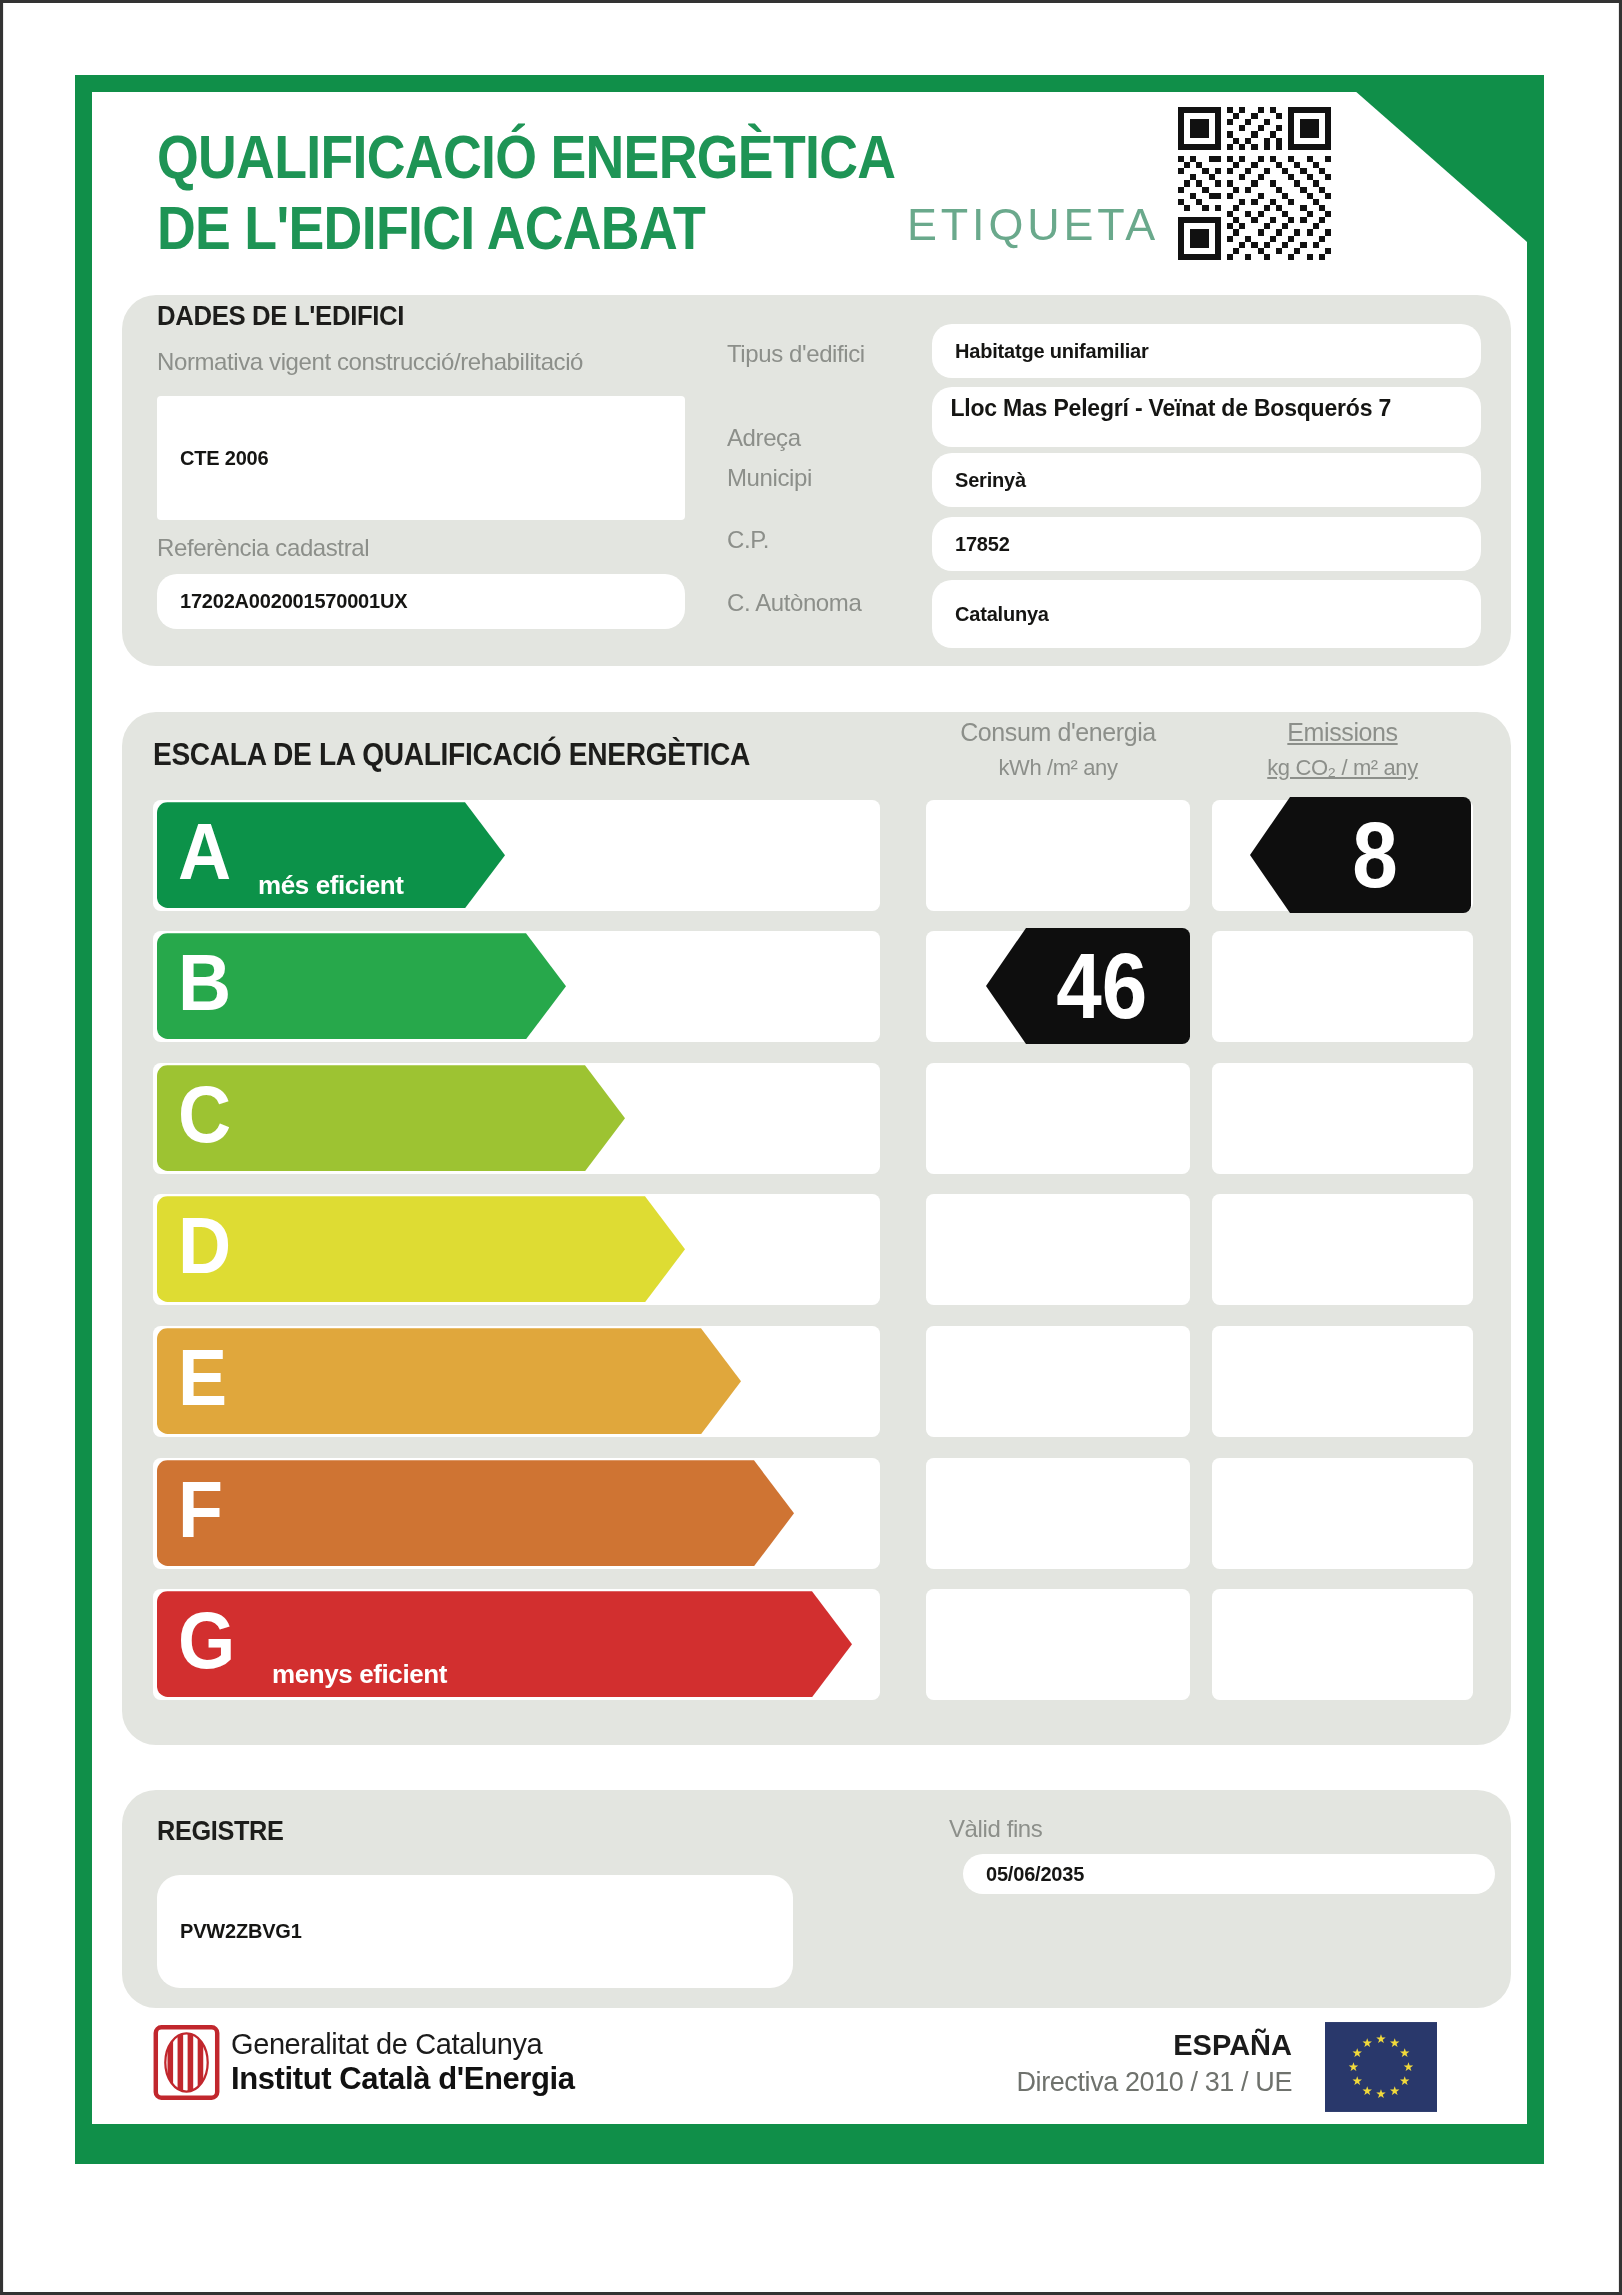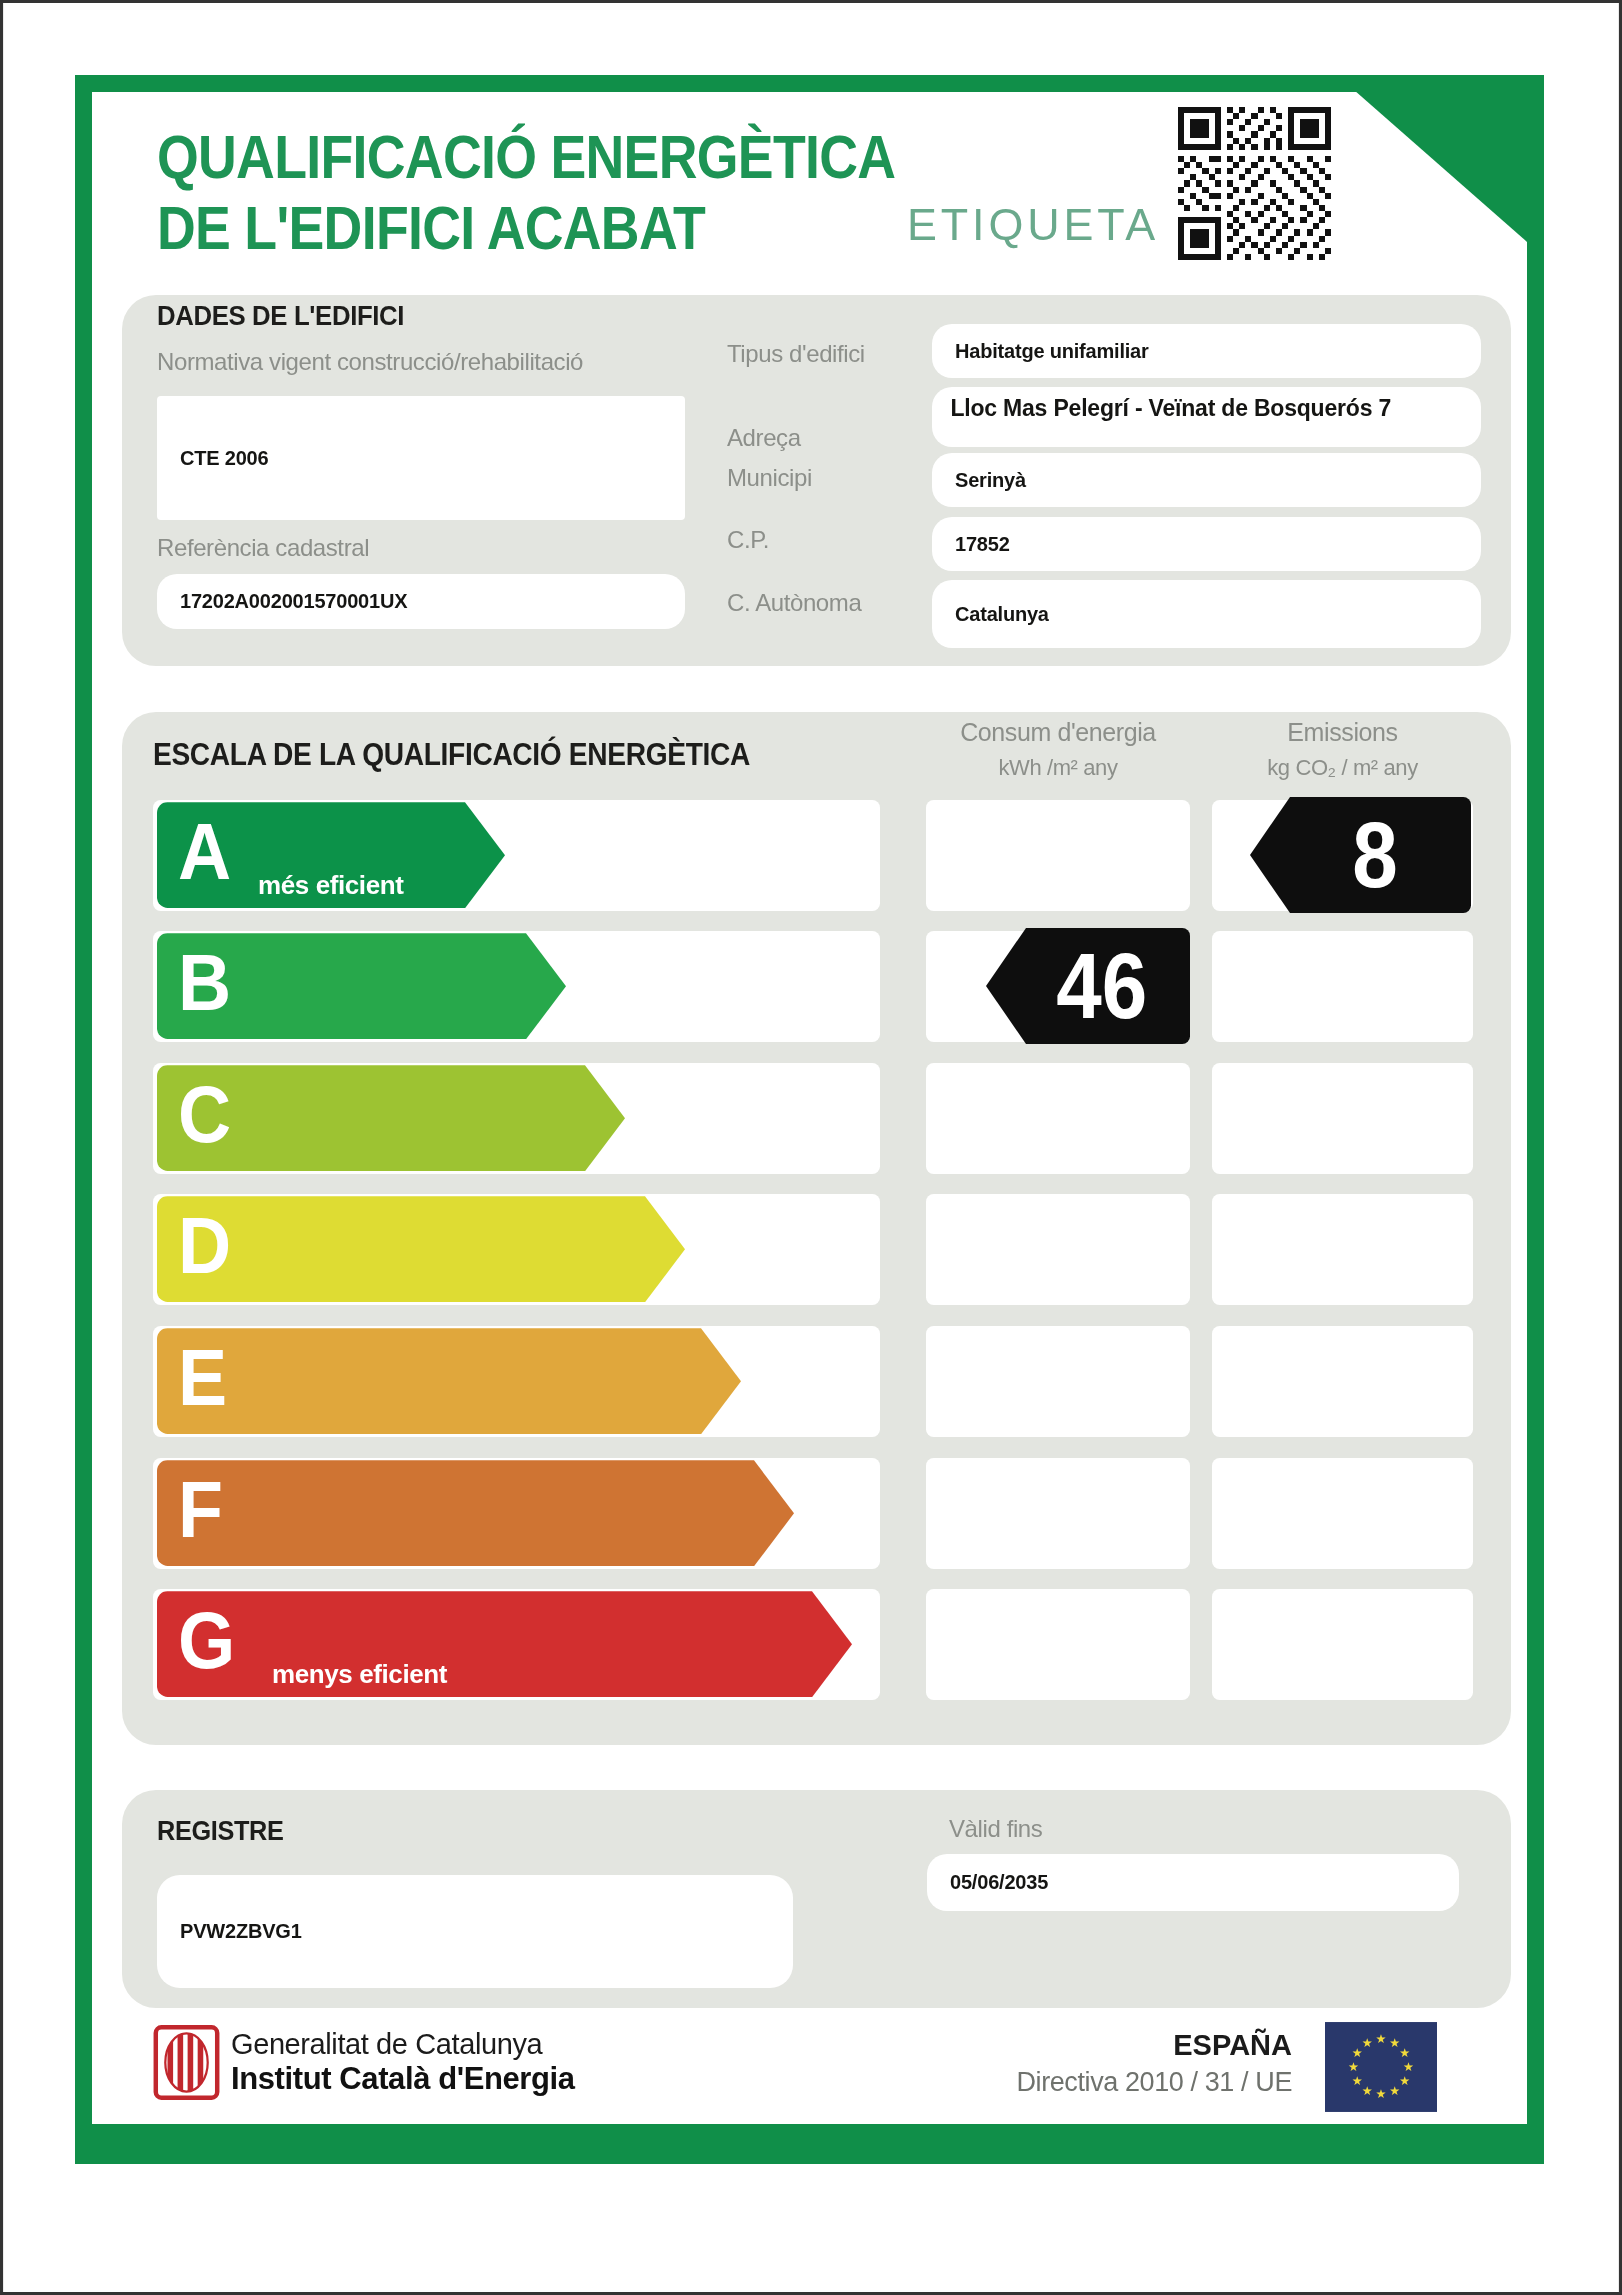--- a/index.html
+++ b/index.html
@@ -145,21 +145,21 @@
   <div class="wbox" style="left:932px; top:580px; width:549px; height:68px;">
     <span class="val">Catalunya</span>
   </div>
 
   <div class="graybox box-escala"></div>
   <div class="sec-title" style="left:153px; top:736px; font-size:32px; transform:scaleX(0.88);">ESCALA DE LA QUALIFICACIÓ ENERGÈTICA</div>
   <div class="colhead" style="left:926px; top:718px; width:264px;">
     <div class="l1">Consum d'energia</div>
     <div class="l2">kWh /m²  any</div>
   </div>
-  <div class="colhead" style="left:1212px; top:718px; width:261px;">
+  <div class="colhead" style="left:1212px; top:718px; width:261px;text-decoration:underline;">
     <div class="l1">Emissions</div>
     <div class="l2">kg CO₂  / m²  any</div>
   </div>
 
   <div class="scale-row" style="top:800px;">
     <div class="cell cell-track"></div>
     <div class="cell cell-consum"></div>
     <div class="cell cell-emiss"></div>
     <div class="band" style="width: 348px; background: rgb(12, 146, 73);">
       <span class="band-letter">A</span>
@@ -228,21 +228,21 @@
   <div class="indicator ind-consum" style="background: rgb(14, 14, 14);">
     <span class="num">46</span>
   </div>
 
   <div class="graybox box-registre"></div>
   <div class="sec-title" style="left:157px; top:1815px; font-size:27.5px;">REGISTRE</div>
   <div class="wbox" style="left:157px; top:1875px; width:636px; height:113px; border-radius:23px;">
     <span class="val">PVW2ZBVG1</span>
   </div>
   <div class="lbl" style="left:949px; top:1815px;">Vàlid fins</div>
-  <div class="wbox" style="left:927px; top:1854px; width:532px; height:57px;">
+  <div class="wbox" style="left:963px; top:1854px; width:532px; height:40px;">
     <span class="val">05/06/2035</span>
   </div>
 
   <svg class="shield" viewBox="0 0 60 68">
     <rect x="2.5" y="2.5" width="55" height="63" fill="#ffffff" stroke="#c1272d" stroke-width="4" rx="5"></rect>
     <ellipse cx="30" cy="34" rx="19" ry="26" fill="#ffffff" stroke="#c1272d" stroke-width="2"></ellipse>
     <clipPath id="sc">
         <ellipse cx="30" cy="34" rx="19" ry="26"></ellipse>
       </clipPath>
     <g clip-path="url(#sc)" fill="#c1272d">

